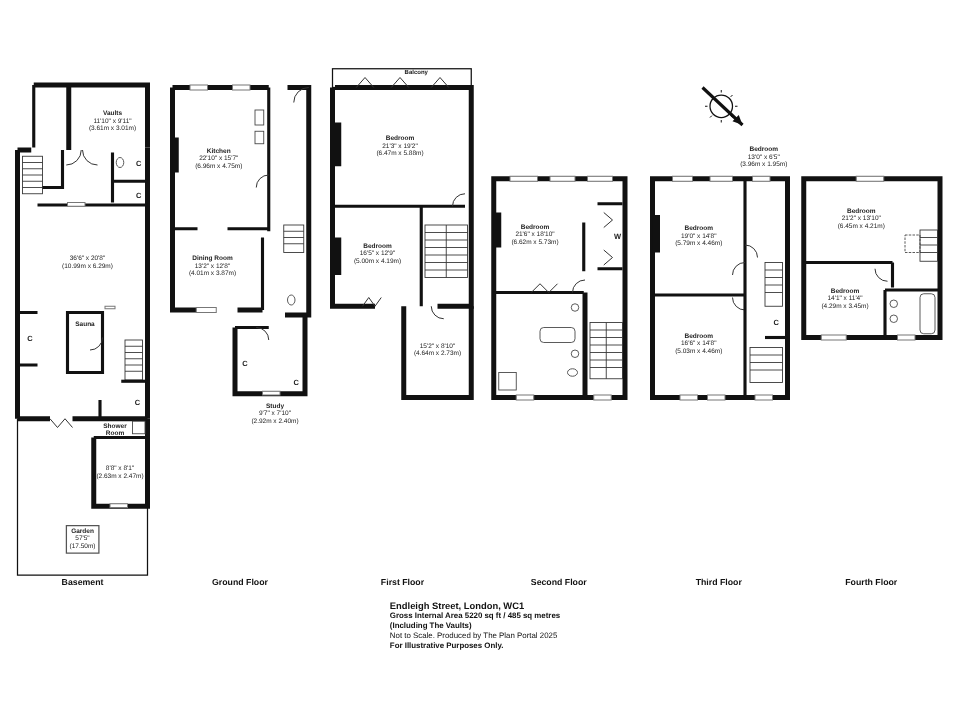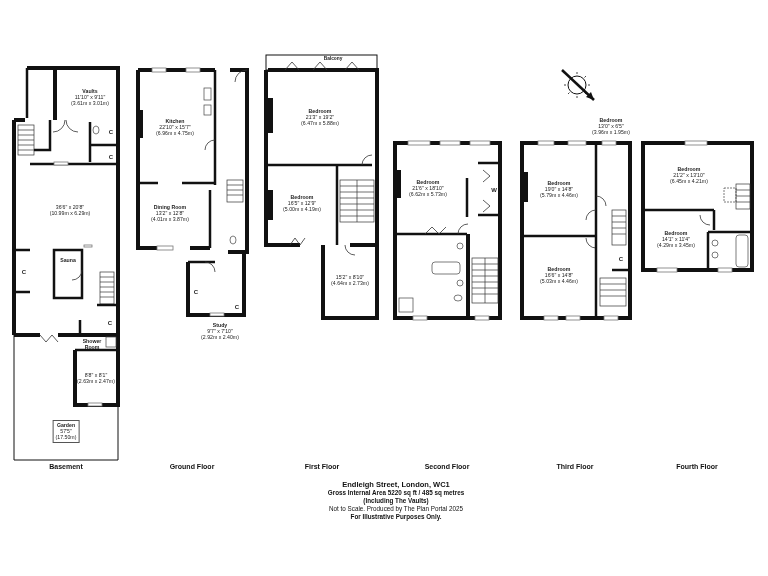--- a/index.html
+++ b/index.html
@@ -11,21 +11,21 @@
   .win { fill:#fff; stroke:#777; stroke-width:0.8; }
   .chim { fill:#111; }
   .door { fill:none; stroke:#333; stroke-width:0.8; }
   .stair { fill:none; stroke:#333; stroke-width:0.7; }
   .fixture { fill:#fff; stroke:#444; stroke-width:0.7; }
   .lbl { position:absolute; text-align:center; font-size:5.2px; line-height:6.2px; white-space:nowrap; transform:translateX(-50%); font-weight:bold; color:#222; }
   .lbl span { display:block; }
   .lbl .dim { font-weight:normal; }
   .clbl { position:absolute; font-size:6px; font-weight:bold; color:#222; transform:translate(-50%,-50%); }
   .floor-name { position:absolute; top:463px; font-size:7px; font-weight:bold; transform:translateX(-50%); white-space:nowrap; }
-  .footer { position:absolute; left:396px; top:480px; transform:translateX(-50%); text-align:center; white-space:nowrap; }
+  .footer { position:absolute; left:380px; top:480px; transform:translateX(-50%); white-space:nowrap; }
   .footer .t1 { font-size:7.5px; font-weight:bold; line-height:9px; }
   .footer .t2 { font-size:6.3px; font-weight:bold; line-height:8px; }
   .footer .t3 { font-size:6.3px; line-height:8px; }
   .boxed { border:0.8px solid #555; padding:1px 2px; background:#fff; }
 </style>
 </head>
 <body>
 
 <svg class="plan" viewBox="0 0 768 576">
 

